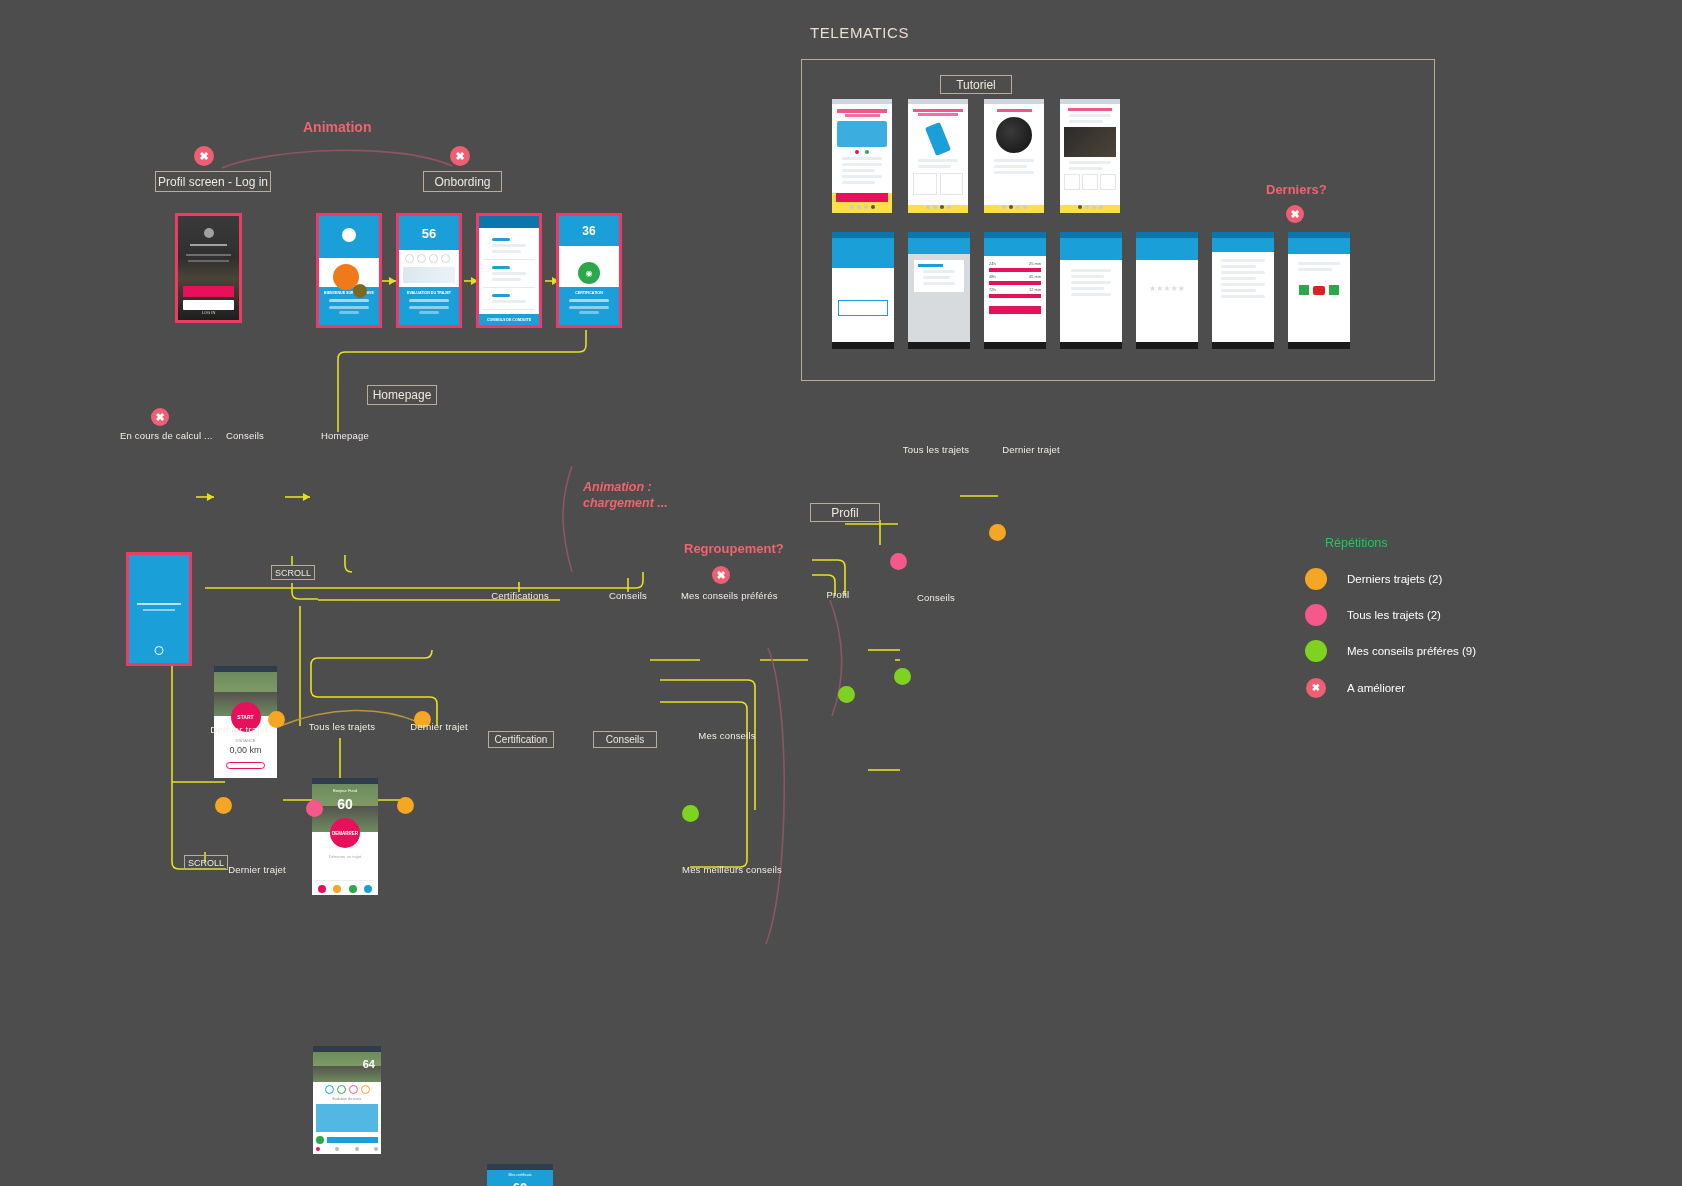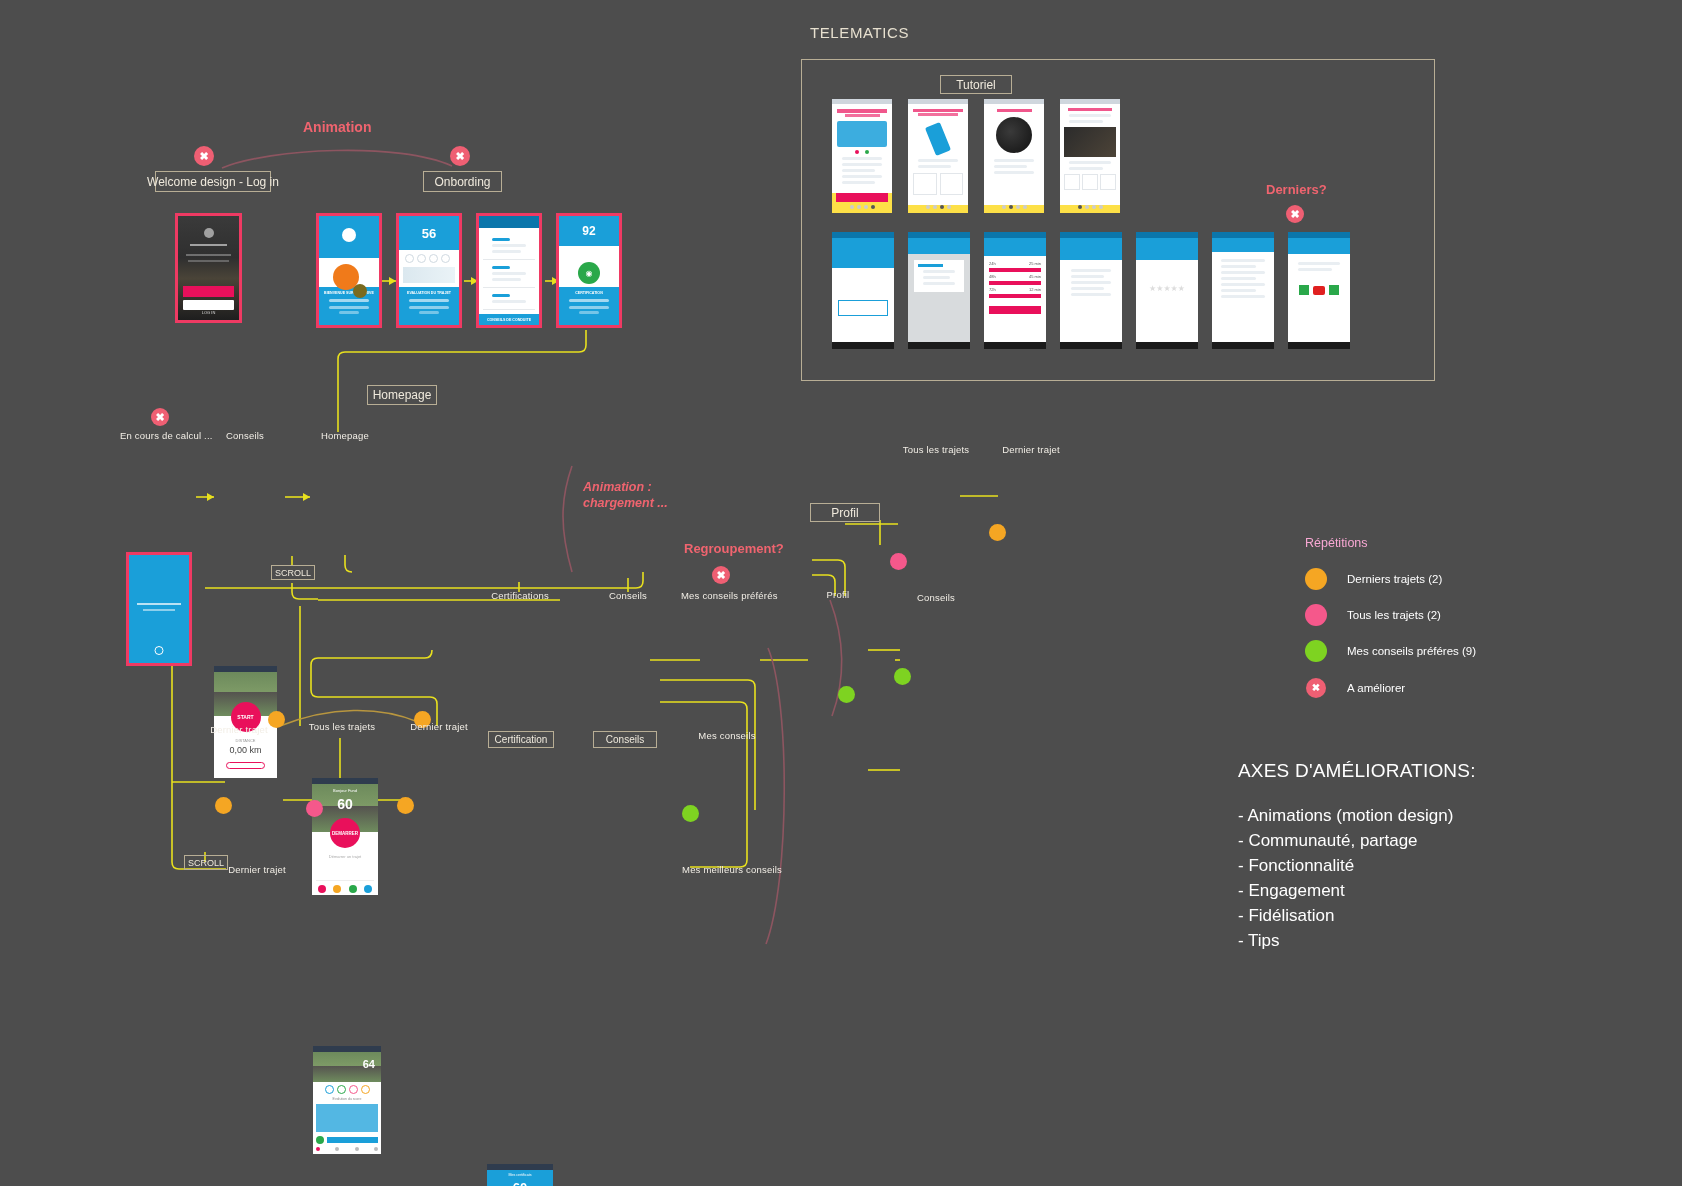--- a/index.html
+++ b/index.html
@@ -70,21 +70,21 @@
 
   .card {
     background:#fff; border-bottom:1px solid #e6e9ec; padding:3px 4px;
   }
   .dot-sm { width:4px;height:4px;border-radius:50%; display:inline-block; }
 
   
   svg.wires { position:absolute; left:0; top:0; width:1682px; height:1186px; pointer-events:none; }
 
   
-  .legend-title { font-size:12.5px; color:#f9a8d4; }
+  .legend-title { font-size:12.5px; color:#22c55e;margin-left:20px; }
   .legend-row { display:flex; align-items:center; gap:20px; }
   .legend-dot { width:22px;height:22px;border-radius:50%; flex:0 0 auto;}
   .legend-label { font-size:11.5px; color:#fff; white-space:nowrap; }
 
   
   .axes-title { font-size:19px; color:#fff; letter-spacing:.2px; }
   .axes-item { font-size:17px; color:#fff; line-height:1.47; white-space:nowrap;}
 
   .telematics-frame { border:1px solid #b8ae95; }
 
@@ -159,21 +159,21 @@
     <g fill="none" stroke="#b8963f" stroke-width="1.4">
       <path d="M280 726 C 330 706, 380 706, 418 722"></path>
     </g>
   </svg>
 
   <div class="abs pink-note" style="left:303px; top:118px; font-size:14px;">Animation</div>
 
   <div class="abs badge-x" style="left:194px; top:146px; width:20px; height:20px;">✖</div>
   <div class="abs badge-x" style="left:450px; top:146px; width:20px; height:20px;">✖</div>
 
-  <div class="abs label-box" style="left:155px; top:171px; width:116px; height:21px;">Welcome design - Log in</div>
+  <div class="abs label-box" style="left:155px; top:171px; width:116px; height:21px;">Profil screen - Log in</div>
   <div class="abs label-box" style="left:423px; top:171px; width:79px; height:21px;">Onbording</div>
 
   <div class="abs phone framed" style="left:175px; top:213px; width:67px; height:110px; background:#2b2b2b;">
     <div style="flex:1; background:linear-gradient(#3a3a3a 0%,#2f2f2f 40%,#4a4438 60%,#1e1e1e 100%); position:relative;">
       <div style="position:absolute; left:50%; top:12px; transform:translateX(-50%); width:10px;height:10px;border-radius:50%;background:#cfcfcf;opacity:.7;"></div>
       <div style="position:absolute; left:12px; top:28px; right:12px; height:2px; background:#bdbdbd; opacity:.8;"></div>
       <div style="position:absolute; left:8px; top:38px; right:8px; height:2px; background:#9a9a9a; opacity:.6;"></div>
       <div style="position:absolute; left:10px; top:44px; right:10px; height:2px; background:#9a9a9a; opacity:.5;"></div>
       <div style="position:absolute; left:5px; top:70px; right:5px; height:11px; background:#e9105b;"></div>
       <div style="position:absolute; left:5px; top:84px; right:5px; height:10px; background:#fff; border-radius:1px;"></div>
@@ -240,21 +240,21 @@
         </div>
         <div style="background:#1a9fd9;height:38px;padding:4px 4px 0;">
           <div style="font-size:3.6px;color:#fff;text-align:center;font-weight:bold;">CONSEILS DE CONDUITE</div>
           <div class="tile-line" style="background:rgba(255,255,255,.6);margin:4px 6px;"></div>
 
         </div>
       </div>
 
       <div class="phone framed" style="width:66px;height:115px;">
         <div class="ph-hdr" style="height:30px;display:flex;align-items:center;justify-content:center;">
-          <span style="color:#fff;font-size:12px;font-weight:bold;">92</span>
+          <span style="color:#fff;font-size:12px;font-weight:bold;">36</span>
         </div>
         <div class="ph-body" style="position:relative;">
           <div style="position:absolute;left:50%;top:16px;transform:translateX(-50%);width:22px;height:22px;border-radius:50%;background:#2aa84a;display:flex;align-items:center;justify-content:center;color:#fff;font-size:8px;">◉</div>
         </div>
         <div style="background:#1a9fd9;height:38px;padding:4px 4px 0;">
           <div style="font-size:3.6px;color:#fff;text-align:center;font-weight:bold;">CERTIFICATION</div>
           <div class="tile-line" style="background:rgba(255,255,255,.6);margin:4px 6px;"></div>
           <div class="tile-line" style="background:rgba(255,255,255,.5);margin:2px 6px;"></div>
           <div class="tile-line short" style="background:rgba(255,255,255,.4);margin:2px auto;"></div>
         </div>
@@ -611,23 +611,14 @@
     <div class="legend-row" style="margin-bottom:16px;">
       <span class="legend-dot" style="background:#7ed321;"></span>
       <span class="legend-label">Mes conseils préféres (9)</span>
     </div>
     <div class="legend-row">
       <span class="legend-dot badge-x" style="width:20px;height:20px;margin-left:1px;font-size:10px;">✖</span>
       <span class="legend-label" style="margin-left:1px;">A améliorer</span>
     </div>
   </div>
 
-  <div class="abs" style="left:1238px; top:760px; width:330px;">
-    <div class="axes-title" style="margin-bottom:22px;">AXES D'AMÉLIORATIONS:</div>
-    <div class="axes-item">-  Animations (motion design)</div>
-    <div class="axes-item">- Communauté, partage</div>
-    <div class="axes-item">- Fonctionnalité</div>
-    <div class="axes-item">- Engagement</div>
-    <div class="axes-item">- Fidélisation</div>
-    <div class="axes-item">- Tips</div>
-  </div>
 
 </div>
 
 </body></html>

